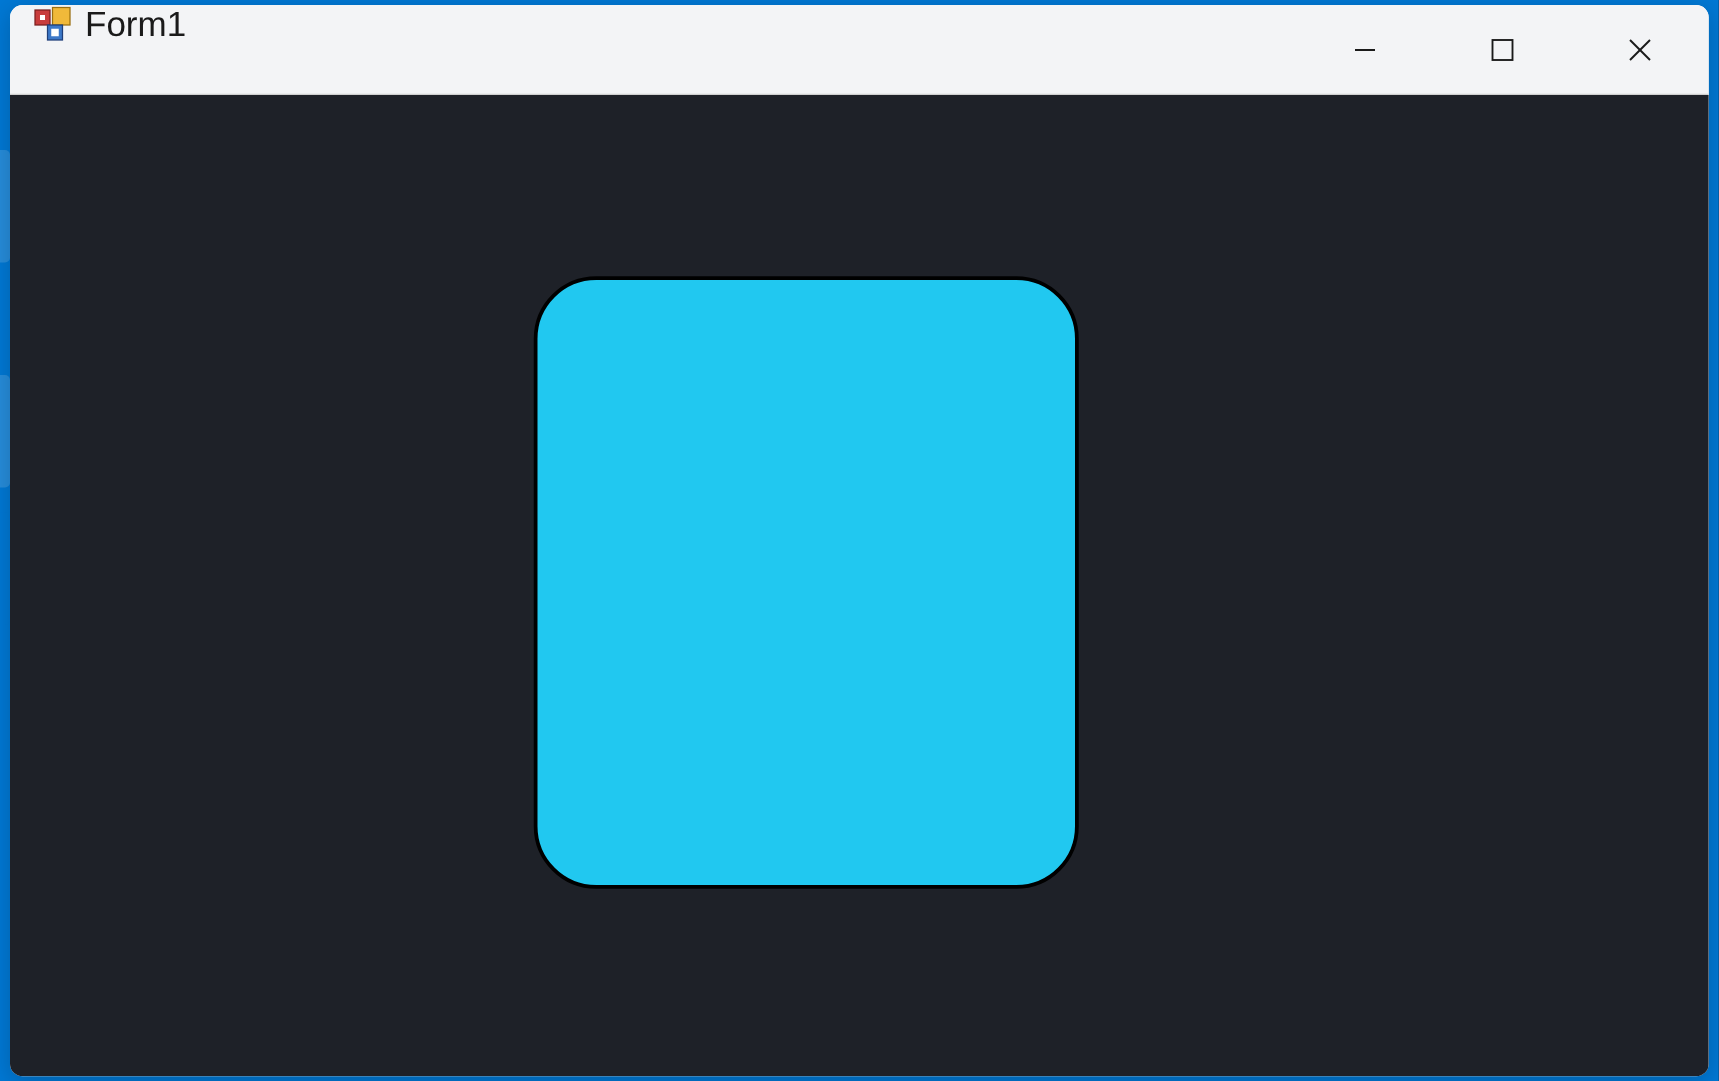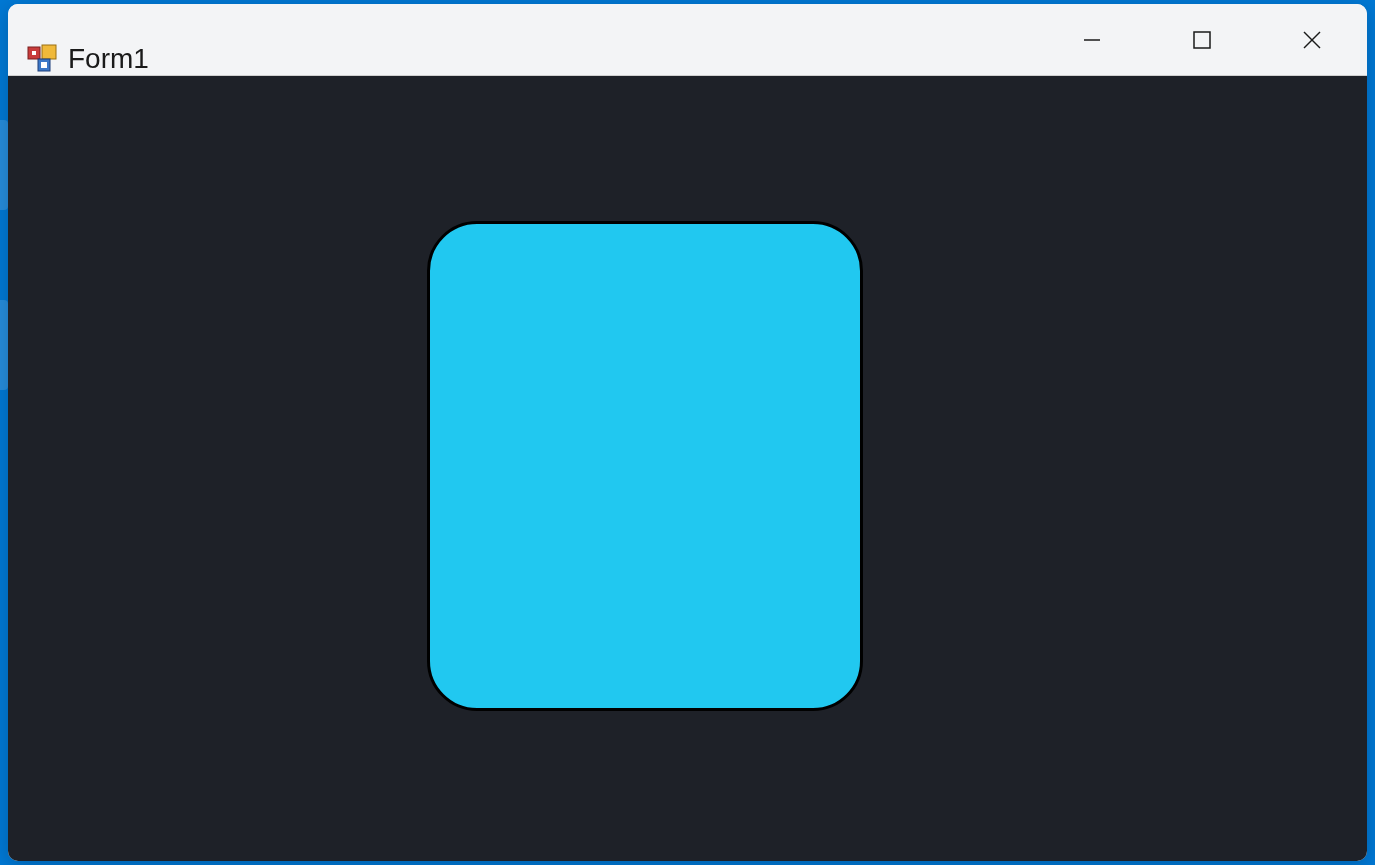--- a/index.html
+++ b/index.html
@@ -28,21 +28,21 @@
       overflow: hidden;
       display: flex;
       flex-direction: column;
       box-shadow: 0 4px 20px rgba(0,0,0,0.2);
     }
     
     .titlebar {
       height: 72px;
       background: #f3f4f6;
       display: flex;
-      align-items: flex-end;
+      align-items: flex-start;
       padding-left: 18px;
       border-bottom: 1px solid #d0d0d0;
       position: relative;
     }
     
     .app-icon {
       width: 32px;
       height: 32px;
       margin-right: 10px;
       display: inline-block;

